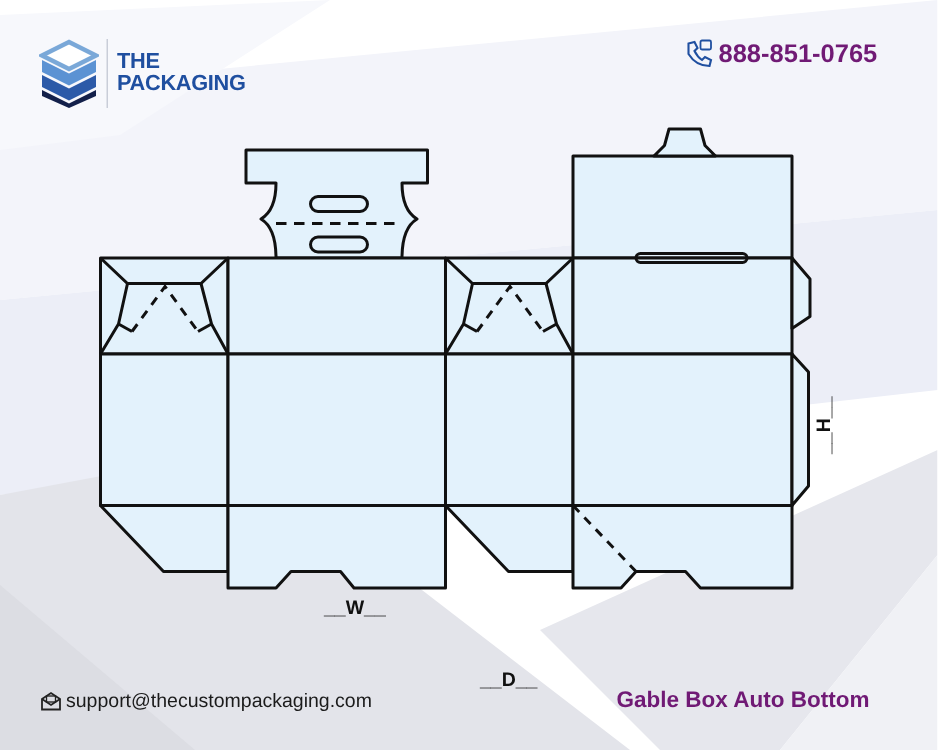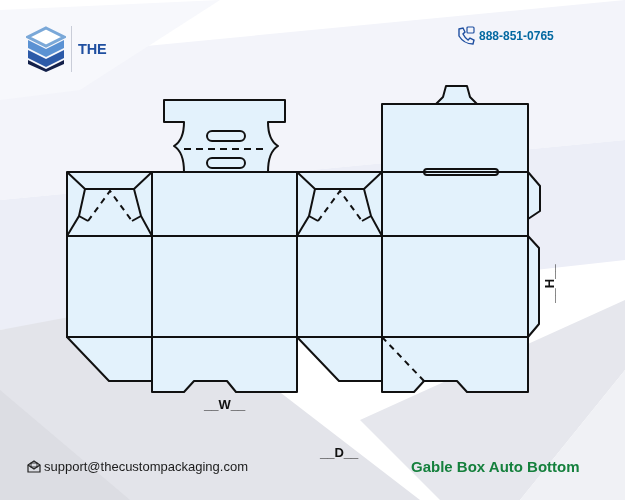--- a/index.html
+++ b/index.html
@@ -3,24 +3,24 @@
 <meta charset="utf-8">
 <style>
   html,body{margin:0;padding:0;}
   body{width:625px;height:500px;position:relative;overflow:hidden;background:#ffffff;font-family:"Liberation Sans",sans-serif;}
   .bg{position:absolute;left:0;top:0;width:625px;height:500px;}
   .logo{position:absolute;left:26px;top:26px;display:flex;align-items:center;}
   .logo-mark{width:40px;height:46px;}
   .logo-divider{width:1px;height:46px;background:#c9cdd8;margin:0 6px 0 5px;}
   .logo-text{color:#1f4fa0;font-weight:bold;font-size:14.5px;line-height:15px;letter-spacing:-0.2px;}
   .phone{position:absolute;left:456px;top:26px;display:flex;align-items:center;}
-  .phone-num{color:#0369a1;font-weight:bold;font-size:12px;margin-left:3px;}
-  .email{position:absolute;left:27px;top:459px;display:flex;align-items:center;font-size:13px;color:#1b1b1b;}
+  .phone-num{color:#701a75;font-weight:bold;font-size:17px;margin-left:3px;}
+  .email{position:absolute;left:27px;top:459px;display:flex;align-items:flex-end;font-size:13px;color:#1b1b1b;}
   .email span.t{margin-left:3px;}
-  .title{position:absolute;left:411px;top:458px;font-weight:bold;font-size:15px;color:#15803d;}
+  .title{position:absolute;left:411px;top:458px;font-weight:bold;font-size:15px;color:#701a75;}
   .dieline{position:absolute;left:0;top:0;}
   .dim{position:absolute;font-weight:bold;font-size:13px;color:#111;}
 </style>
 </head>
 <body>
 
 <svg class="bg" viewBox="0 0 625 500" width="625" height="500">
   <rect width="625" height="500" fill="#ffffff"></rect>
   <polygon points="0,60 625,0 625,140 0,200" fill="#f3f4fa"></polygon>
   <polygon points="0,200 625,140 625,260 0,330" fill="#eceef7"></polygon>
@@ -34,20 +34,21 @@
 <div class="logo">
   <svg class="logo-mark" viewBox="0 0 40 46">
     <polygon points="20,2 38,11 20,20 2,11" fill="#ffffff" stroke="#7aa8d8" stroke-width="3"></polygon>
     <polygon points="2,14 20,23 38,14 38,22 20,31 2,22" fill="#5b92d3"></polygon>
     <polygon points="2,24 20,33 38,24 38,32 20,41 2,32" fill="#2c5aa8"></polygon>
     <polygon points="2,34 20,43 38,34 38,38 20,46 2,38" fill="#13204a"></polygon>
   </svg>
   <div class="logo-divider"></div>
   <div class="logo-text">
     <div>THE</div>
+    <div>PACKAGING</div>
   </div>
 </div>
 
 <div class="phone">
   <svg width="20" height="20" viewBox="0 0 20 20">
     <path d="M3,3 L7,2 L9,6 L7,8 Q9,12 12,14 L14,12 L18,14 L17,18 Q8,18 3,10 Z" fill="none" stroke="#1f4fa0" stroke-width="1.4"></path>
     <rect x="11" y="1" width="7" height="6" rx="1" fill="none" stroke="#1f4fa0" stroke-width="1.2"></rect>
   </svg>
   <span class="phone-num">888-851-0765</span>
 </div>
@@ -98,21 +99,21 @@
     <polyline points="309,216 318,221"></polyline>
     <polyline points="371,216 362,221"></polyline>
   </g>
   <g fill="none" stroke="#111" stroke-width="2" stroke-dasharray="6,5">
     <polyline points="88,221 110,191 132,221"></polyline>
     <polyline points="318,221 340,191 362,221"></polyline>
     <polyline points="382,337 424,381"></polyline>
   </g>
 </svg>
 
-<div class="dim" style="left:204px;top:397px;">__W__</div>
+<div class="dim" style="left:216px;top:397px;">__W__</div>
 <div class="dim" style="left:320px;top:397px;margin-top:48px;">__D__</div>
 <div class="dim" style="left:530px;top:276px;transform:rotate(-90deg);transform-origin:center;">__H__</div>
 
 <div class="email">
   <svg width="14" height="13" viewBox="0 0 14 13">
     <path d="M1,5 L7,1 L13,5 L13,12 L1,12 Z" fill="none" stroke="#222" stroke-width="1.2"></path>
     <path d="M1,5 L7,9 L13,5" fill="none" stroke="#222" stroke-width="1.2"></path>
     <rect x="4" y="3" width="6" height="4" fill="none" stroke="#222" stroke-width="0.9"></rect>
   </svg>
   <span class="t">support@thecustompackaging.com</span>

